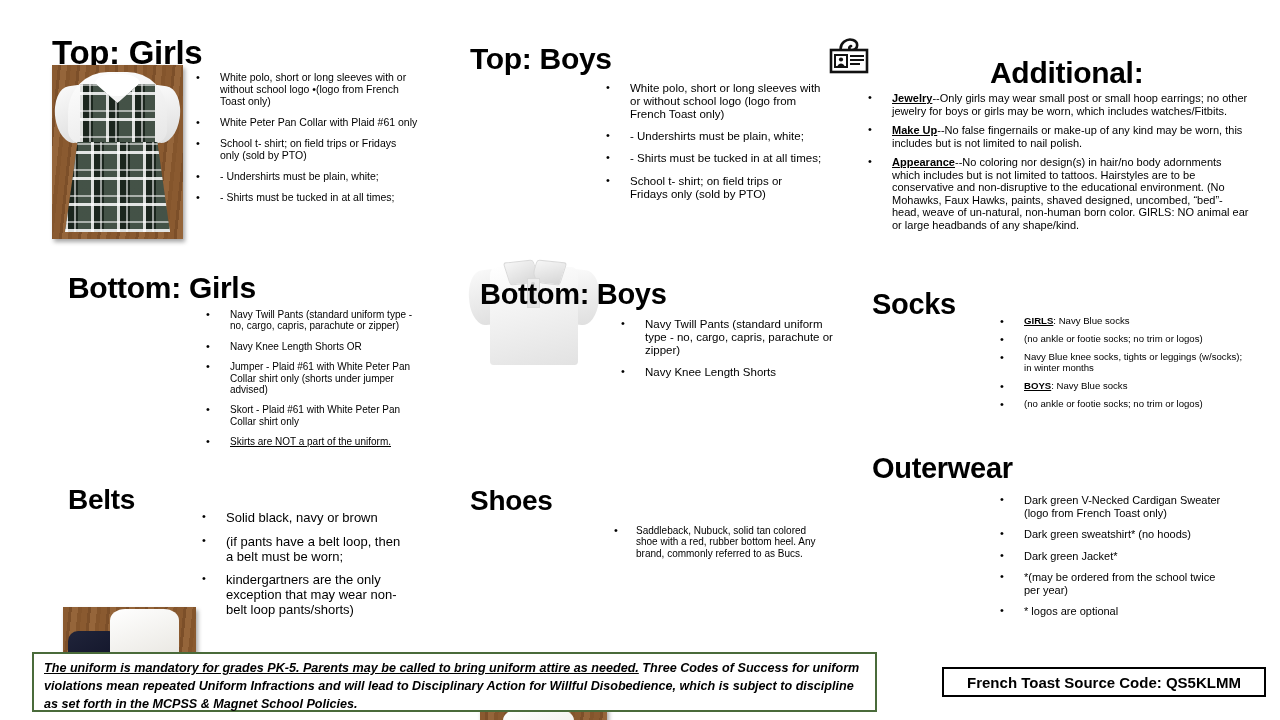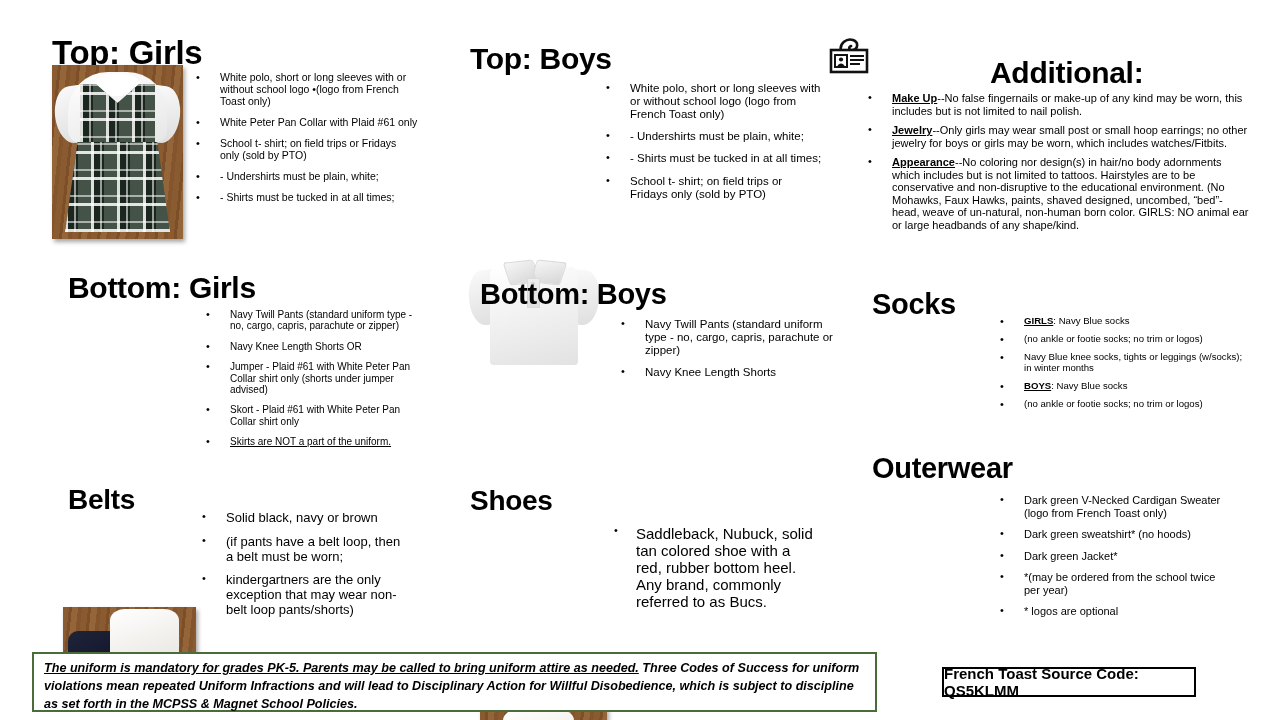--- a/index.html
+++ b/index.html
@@ -170,24 +170,24 @@
     <circle cx="14" cy="22.5" r="2.1" fill="#111"></circle>
     <path d="M10.5 29 C11.5 25.5, 16.5 25.5, 17.5 29 Z" fill="#111"></path>
     <rect x="23" y="18" width="14" height="2" fill="#111"></rect>
     <rect x="23" y="22" width="14" height="2" fill="#111"></rect>
     <rect x="23" y="26" width="10" height="2" fill="#111"></rect>
   </svg>
 
 
   <ul class="bullets tight" style="position:absolute;left:862px;top:92px;width:388px;font-size:11px;">
     <li>
+      <span class="b u">Jewelry</span><span>--Only girls may wear small post or small hoop earrings; no other jewelry for boys or girls may be worn, which includes watches/Fitbits.</span>
+    </li>
+    <li>
       <span class="b u">Make Up</span><span>--No false fingernails or make-up of any kind may be worn, this includes but is not limited to nail polish.</span>
-    </li>
-    <li>
-      <span class="b u">Jewelry</span><span>--Only girls may wear small post or small hoop earrings; no other jewelry for boys or girls may be worn, which includes watches/Fitbits.</span>
     </li>
     <li>
       <span class="b u">Appearance</span><span>--No coloring nor design(s) in hair/no body adornments which includes but is not limited to tattoos. Hairstyles are to be conservative and non-disruptive to the educational environment. (No Mohawks, Faux Hawks, paints, shaved designed, uncombed, “bed”-head, weave of un-natural, non-human born color.  GIRLS:  NO animal ear or large headbands of any shape/kind.</span>
     </li>
   </ul>
 
   <div class="blk" style="left:68px;top:273px;">
     <div class="hdg" style="font-size:30px;">Bottom: Girls</div>
   </div>
   <div class="blk photo wood shadow" style="left:63px;top:311px;width:133px;height:95px;">
@@ -247,21 +247,21 @@
   <ul class="bullets" style="position:absolute;left:196px;top:511px;width:210px;font-size:13px;">
     <li>Solid black, navy or brown</li>
     <li>(if pants have a belt loop, then a belt must be worn;</li>
     <li>kindergartners are the only exception that may wear non-belt loop pants/shorts)</li>
   </ul>
 
   <div class="blk" style="left:470px;top:487px;">
     <div class="hdg" style="font-size:28px;">Shoes</div>
   </div>
 
-  <ul class="bullets" style="position:absolute;left:608px;top:525px;width:210px;font-size:15px;">
+  <ul class="bullets" style="position:absolute;left:608px;top:525px;width:210px;font-size:10px;">
     <li style="padding-left:28px;">Saddleback, Nubuck, solid tan colored shoe with a red, rubber bottom heel. Any brand, commonly referred to as Bucs.</li>
   </ul>
 
   <div class="blk" style="left:872px;top:454px;">
     <div class="hdg" style="font-size:29px;">Outerwear</div>
   </div>
 
   <ul class="bullets" style="position:absolute;left:994px;top:494px;width:230px;font-size:11px;">
     <li>Dark green V-Necked Cardigan Sweater (logo from French Toast only)</li>
     <li>Dark green sweatshirt* (no hoods)</li>
@@ -269,17 +269,17 @@
     <li>*(may be ordered from the school twice per year)</li>
     <li>* logos are optional</li>
   </ul>
 
   <div class="disclaimer" style="left:32px;top:652px;width:845px;height:60px;padding:6px 10px;">
     <p style="font-size:12.6px;">
       <span class="u">The uniform is mandatory for grades PK-5. Parents may be called to bring uniform attire as needed.</span><span>  Three Codes of Success for uniform violations mean repeated Uniform Infractions and will lead to Disciplinary Action for Willful Disobedience, which is subject to discipline as set forth in the MCPSS &amp; Magnet School Policies.</span>
     </p>
   </div>
 
-  <div class="codebox" style="left:942px;top:667px;width:254px;height:30px;font-size:15px;">
+  <div class="codebox" style="left:942px;top:667px;width:324px;height:30px;font-size:15px;">
     <span>French Toast Source Code: QS5KLMM</span>
   </div>
 
 </div>
 
 </body></html>

